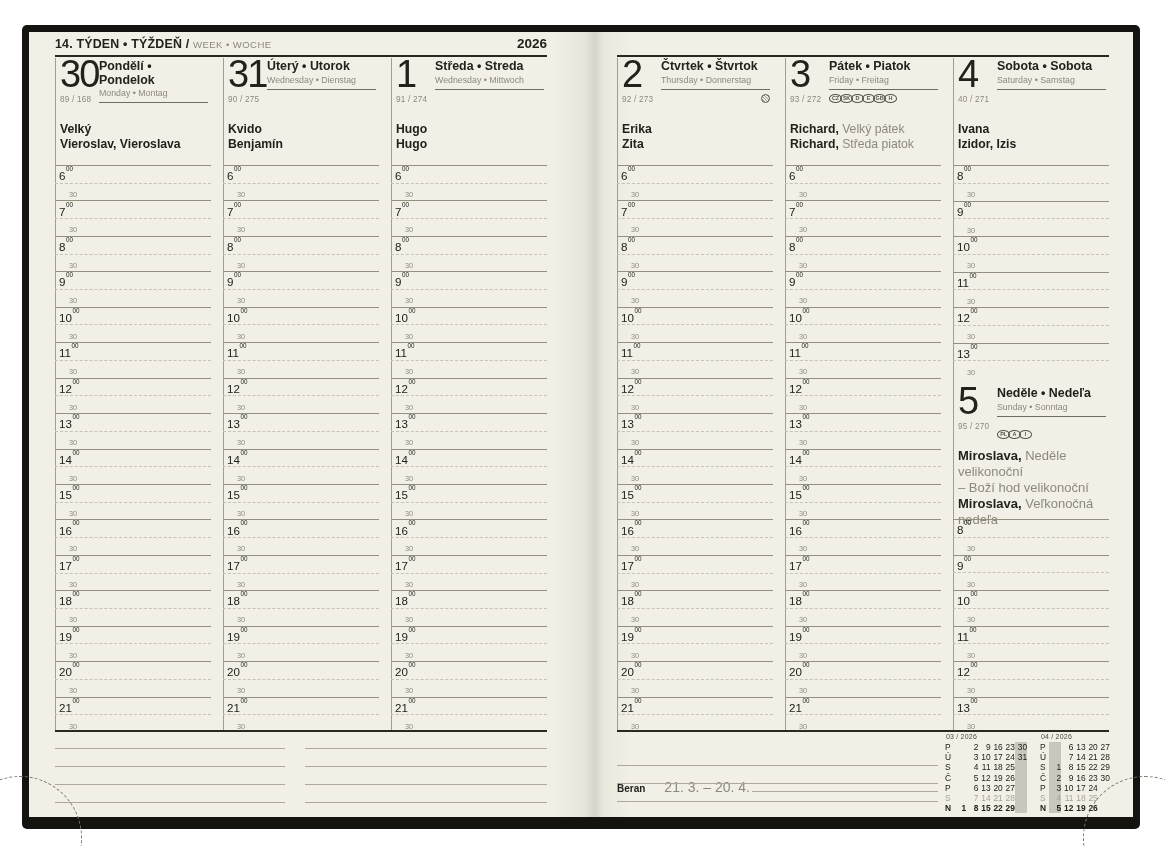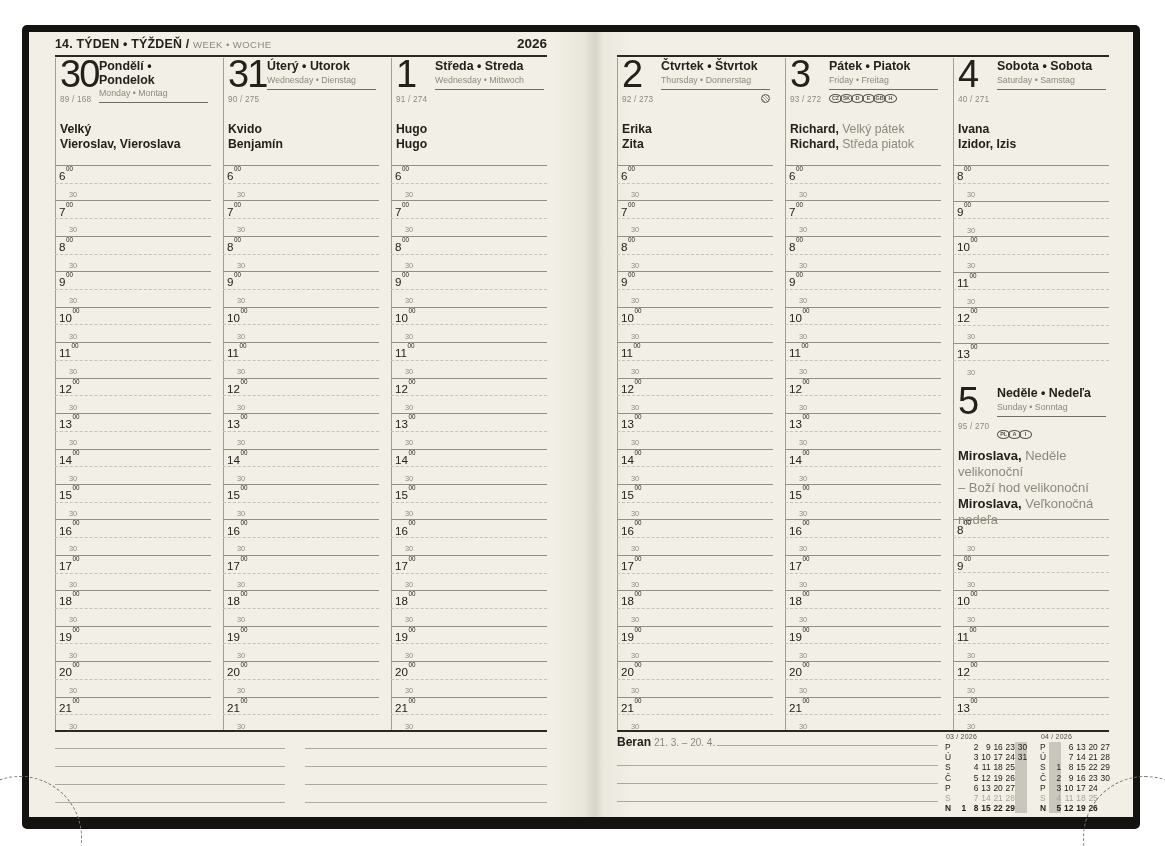--- a/index.html
+++ b/index.html
@@ -56,22 +56,22 @@
   .rm{border-bottom:1px solid var(--solid);}
   .tgrid .rm:last-child{border-bottom:none;}
   .hlabel{font-size:11.6px;line-height:1;padding:0 0 1px 4px;color:var(--ink);}
   .hlabel sup{font-size:6.3px;position:relative;top:-4.2px;left:.5px;}
   .mlabel{font-size:7.4px;color:var(--muted);line-height:1;padding:0 0 2px 14px;}
 
   
   .darkline{position:absolute;top:730px;height:2px;background:var(--dark);width:492px;}
   .noteline{position:absolute;height:1px;background:#aca99c;}
   .beran{position:absolute;left:617px;top:735px;width:321px;display:flex;align-items:baseline;}
-  .beran-name{font-size:12px;font-weight:700;color:var(--ink);}
-  .beran-range{font-size:10px;color:var(--muted);margin-left:3px;white-space:nowrap;}
+  .beran-name{font-size:10px;font-weight:700;color:var(--ink);margin-top:48px;}
+  .beran-range{font-size:14px;color:var(--muted);margin-left:19px;white-space:nowrap;}
   .beran-fill{flex:1;border-bottom:1px solid #aca99c;height:9px;margin-left:2px;}
 
   
   .mcal{position:absolute;top:733px;}
   .mcal-title{font-size:7px;color:#4d4a42;margin-bottom:2px;padding-left:1px;letter-spacing:.2px;}
   .mrow{height:10.2px;line-height:10.2px;white-space:nowrap;font-size:8.4px;color:var(--ink);}
   .mc-label{display:inline-block;width:9px;}
   .mc-cell{display:inline-block;width:12.2px;text-align:right;}
   .mrow.gray{color:#a7a496;}
   .mrow.bold{font-weight:700;}

